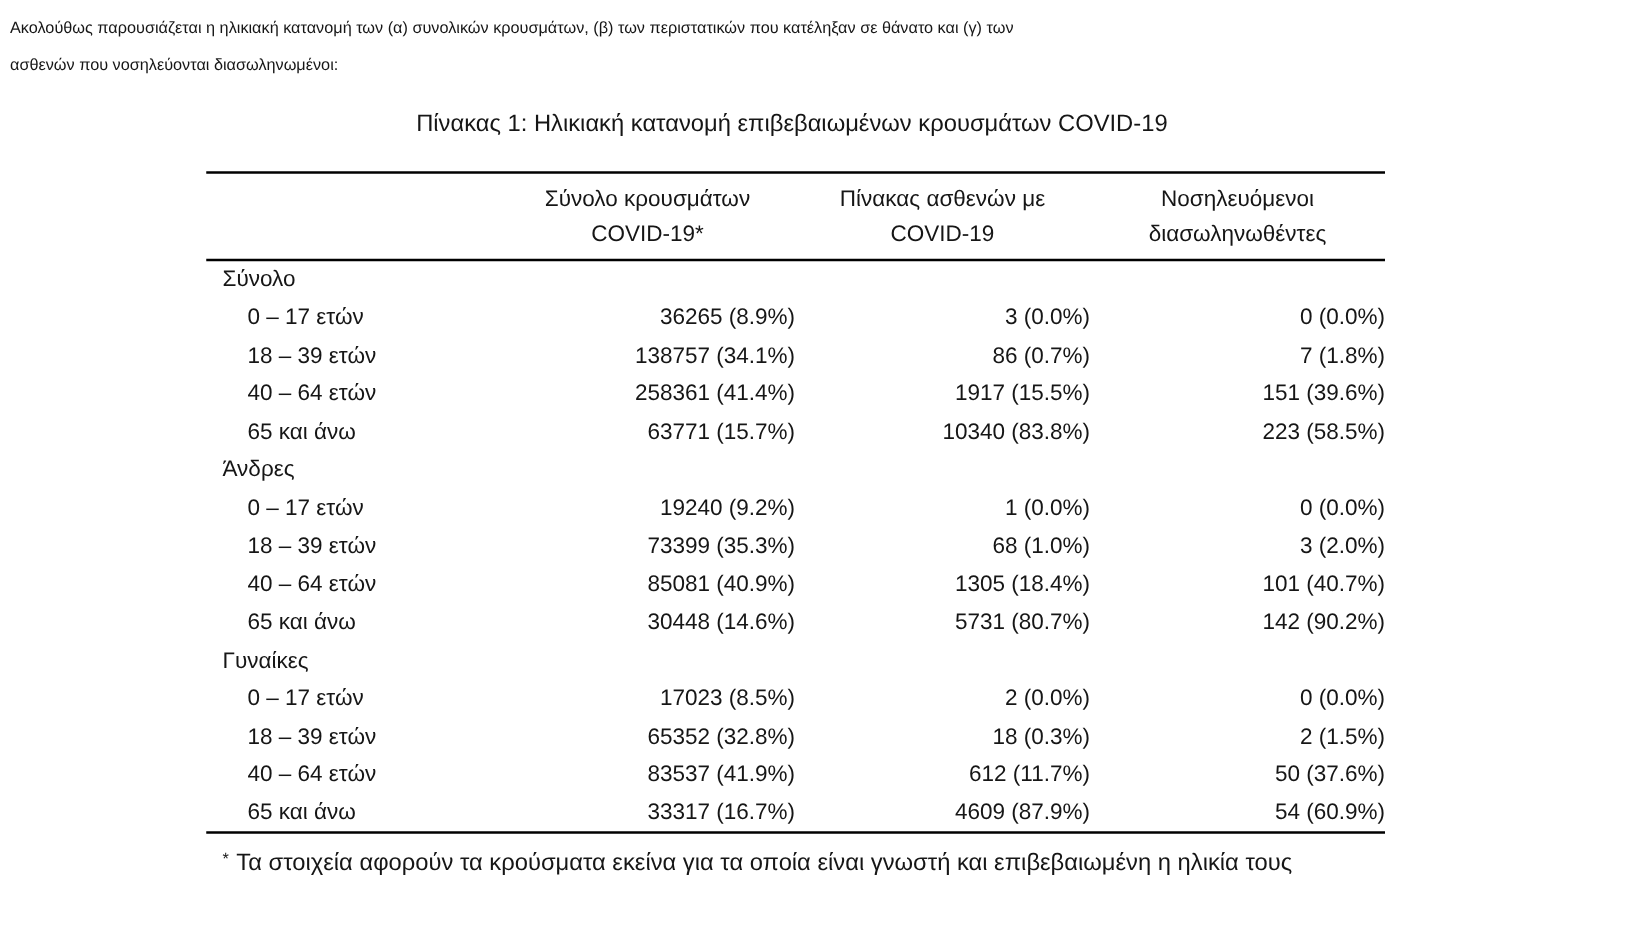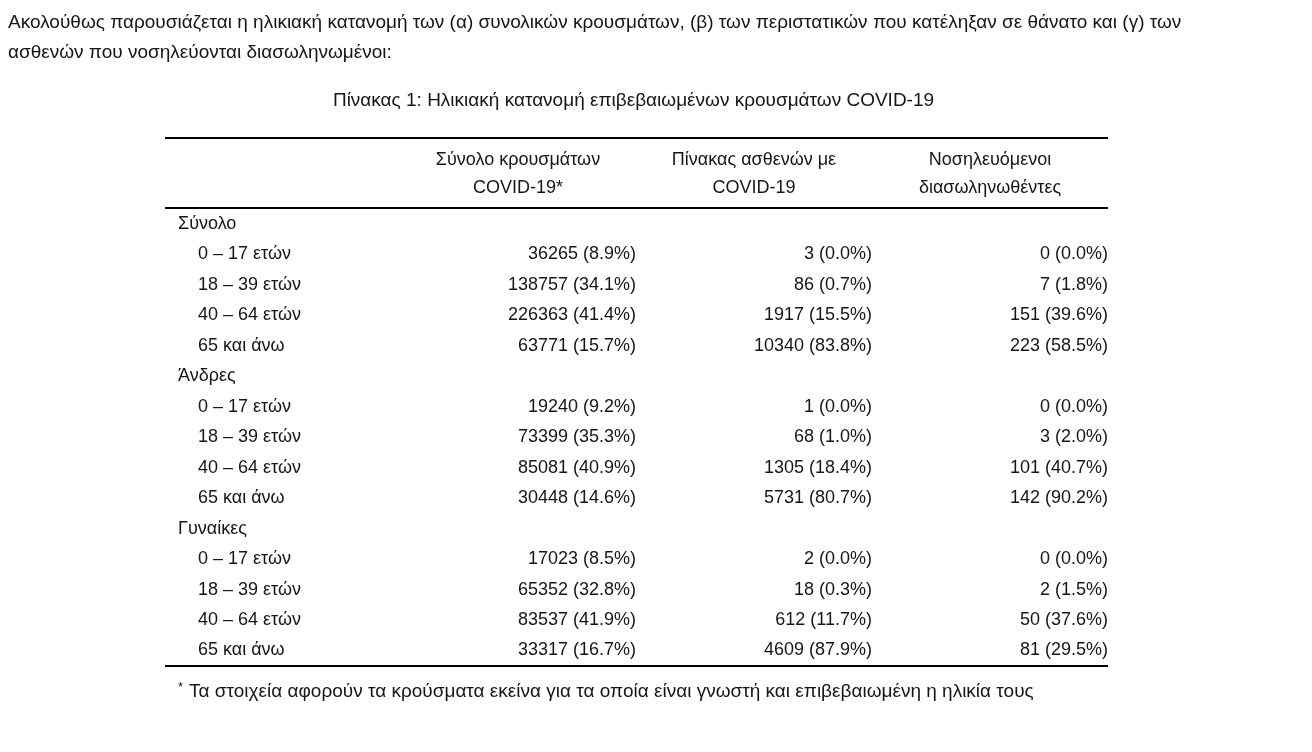--- a/index.html
+++ b/index.html
@@ -8,21 +8,21 @@
     position:relative;
     font-family:"Liberation Sans", sans-serif;
     color:#161616;
     -webkit-font-smoothing:antialiased;
   }
 
   .intro {
     position:absolute;
     top:7px; left:8px;
     width:1298px;
-    font-size:19px;
+    font-size:13px;
     line-height:30px;
   }
   .intro-line { display:block; white-space:nowrap; }
 
   .table-title {
     position:absolute;
     top:88px; left:162px;
     width:943px;
     text-align:center;
     font-size:19px;
@@ -119,21 +119,21 @@
         <td class="num-cell">0 (0.0%)</td>
       </tr>
       <tr>
         <td class="rowlabel-cell">18 – 39 ετών</td>
         <td class="num-cell">138757 (34.1%)</td>
         <td class="num-cell">86 (0.7%)</td>
         <td class="num-cell">7 (1.8%)</td>
       </tr>
       <tr>
         <td class="rowlabel-cell">40 – 64 ετών</td>
-        <td class="num-cell">226363 (41.4%)</td>
+        <td class="num-cell">258361 (41.4%)</td>
         <td class="num-cell">1917 (15.5%)</td>
         <td class="num-cell">151 (39.6%)</td>
       </tr>
       <tr>
         <td class="rowlabel-cell">65 και άνω</td>
         <td class="num-cell">63771 (15.7%)</td>
         <td class="num-cell">10340 (83.8%)</td>
         <td class="num-cell">223 (58.5%)</td>
       </tr>
       <tr>
@@ -181,20 +181,20 @@
       <tr>
         <td class="rowlabel-cell">40 – 64 ετών</td>
         <td class="num-cell">83537 (41.9%)</td>
         <td class="num-cell">612 (11.7%)</td>
         <td class="num-cell">50 (37.6%)</td>
       </tr>
       <tr>
         <td class="rowlabel-cell">65 και άνω</td>
         <td class="num-cell">33317 (16.7%)</td>
         <td class="num-cell">4609 (87.9%)</td>
-        <td class="num-cell">81 (29.5%)</td>
+        <td class="num-cell">54 (60.9%)</td>
       </tr>
     </tbody>
 </table>
 
 <div class="footnote">
   <sup>*</sup><span>Τα στοιχεία αφορούν τα κρούσματα εκείνα για τα οποία είναι γνωστή και επιβεβαιωμένη η ηλικία τους</span>
 </div>
 
 </body></html>

